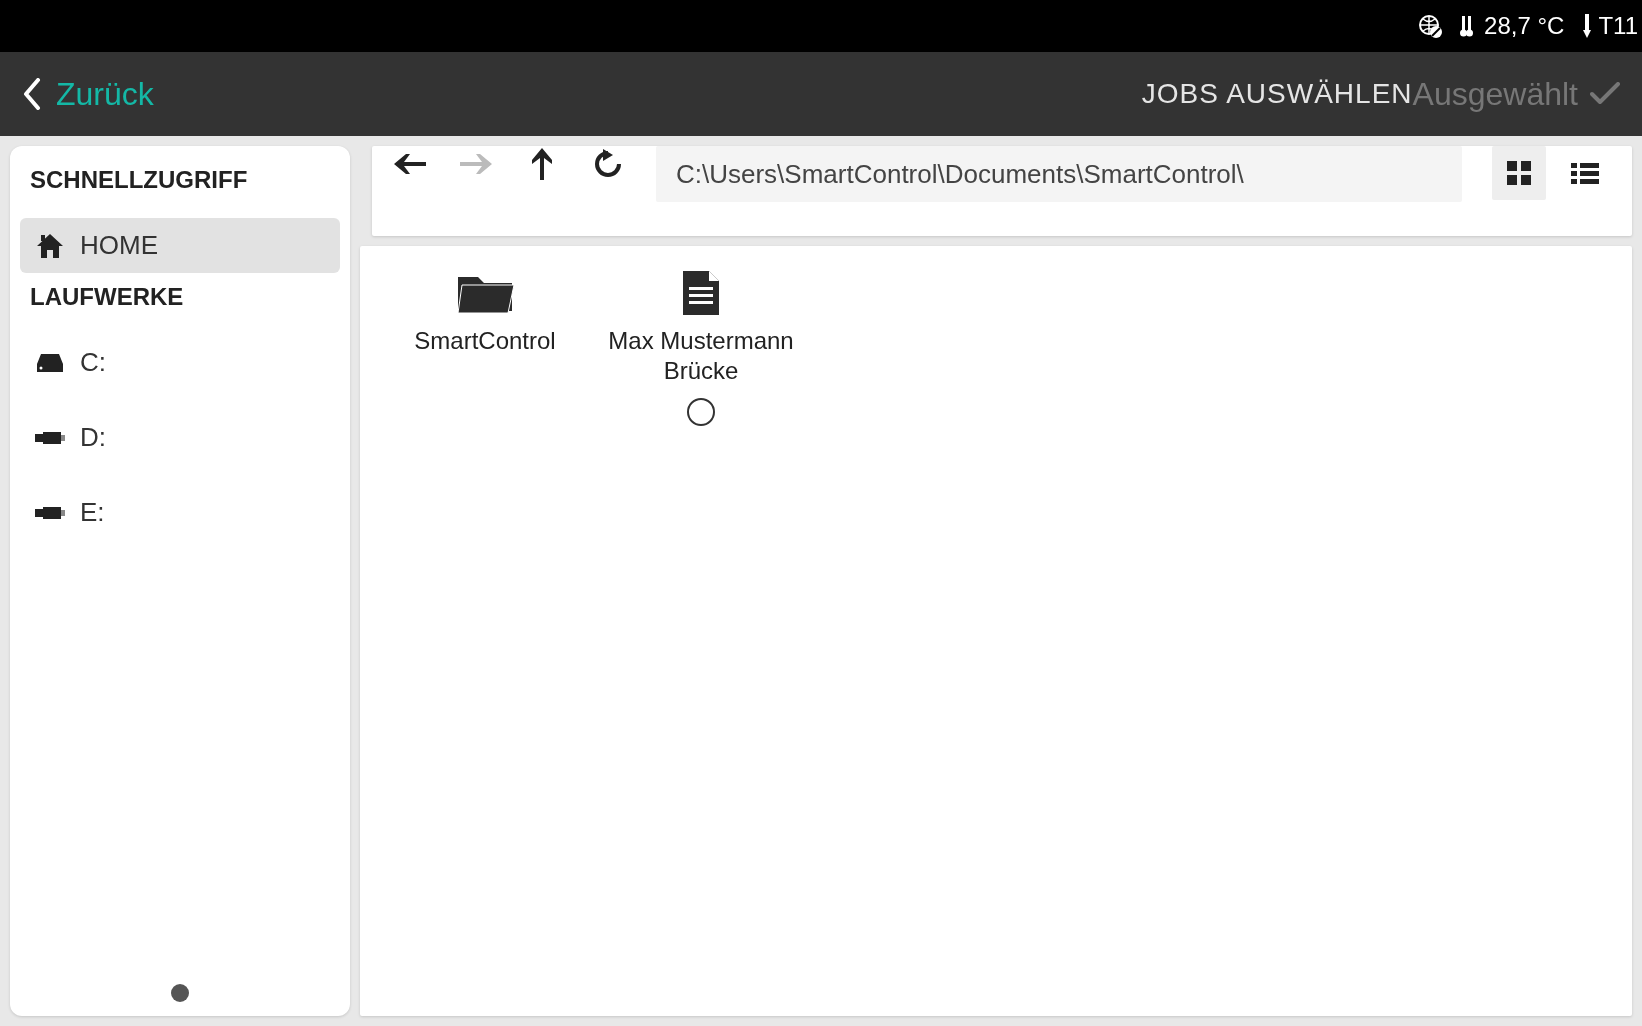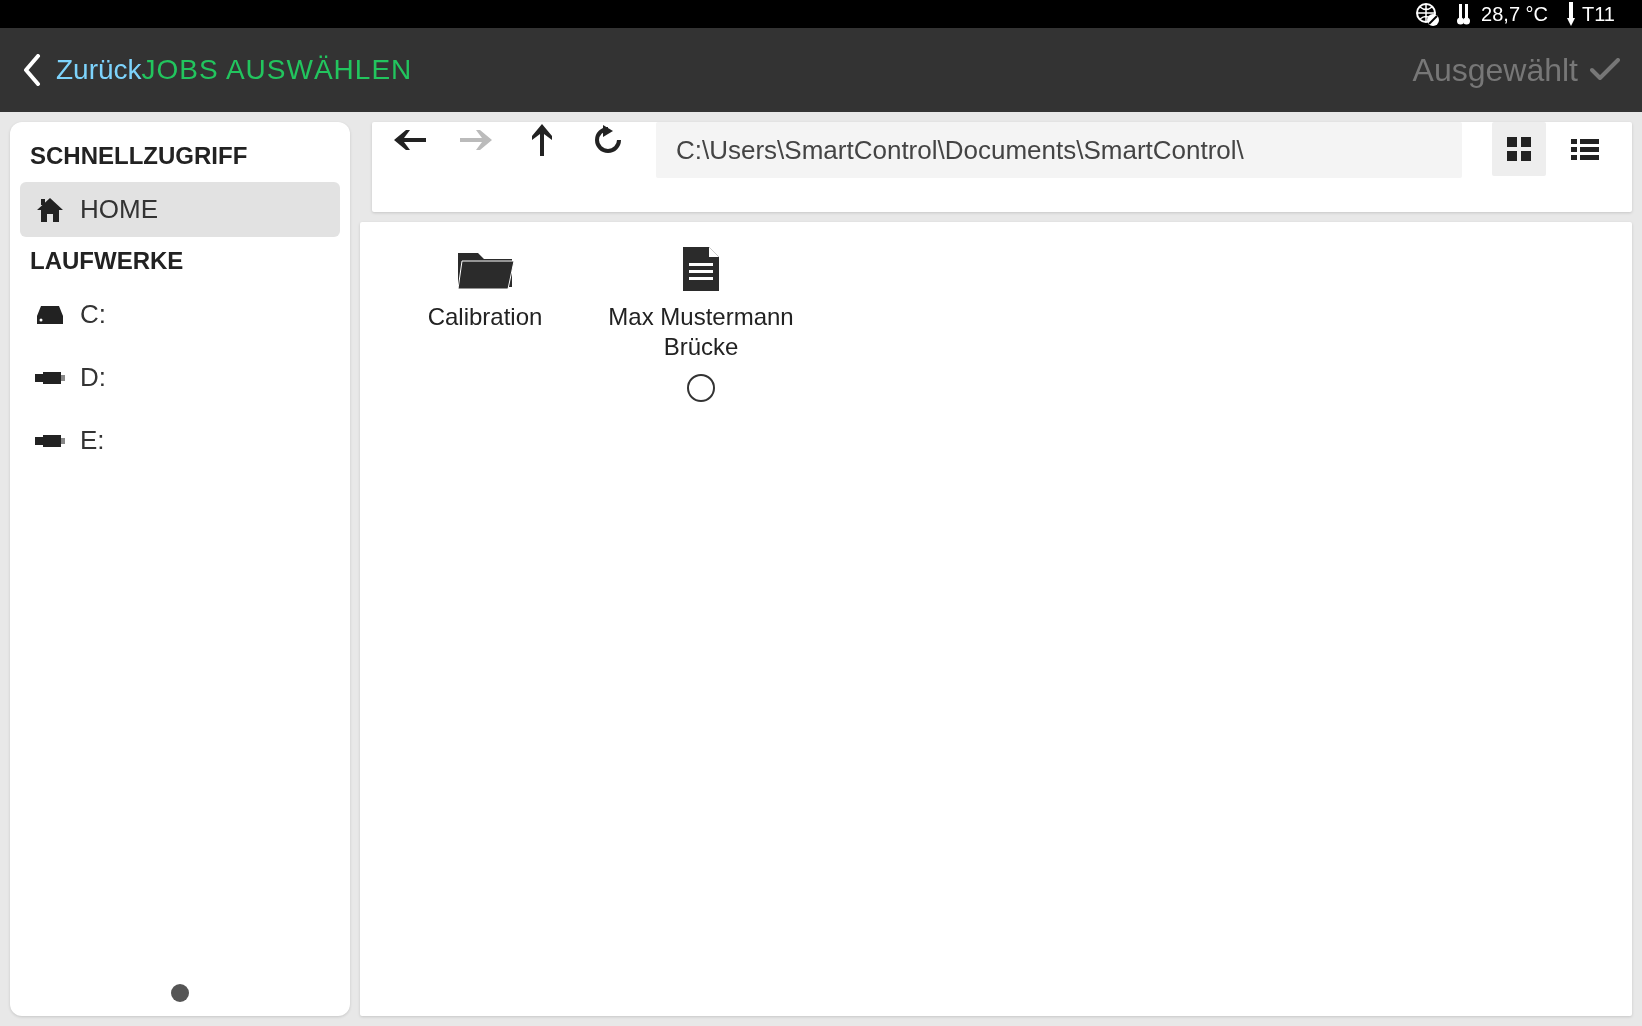--- a/index.html
+++ b/index.html
@@ -1,44 +1,44 @@
 <!DOCTYPE html>
 <html><head>
 <meta charset="utf-8">
 <style>
   * { box-sizing: border-box; margin: 0; padding: 0; }
   html, body { width: 100%; height: 100%; font-family: Arial, Helvetica, sans-serif; background: #e8e8e8; }
   body { display: flex; flex-direction: column; }
 
   
   .statusbar {
-    height: 28px;
+    height: 52px;
     background: #000;
     display: flex;
     align-items: center;
     justify-content: flex-end;
-    padding: 0 27px;
+    padding: 0 4px;
     color: #fff;
-    font-size: 20px;
+    font-size: 24px;
     gap: 18px;
   }
   .statusbar .item { display: flex; align-items: center; gap: 6px; }
   .statusbar svg { fill: #fff; }
 
   
   .headerbar {
     height: 84px;
     background: #333;
     display: flex;
     align-items: center;
     color: #fff;
     padding: 0 22px;
   }
-  .back-btn { display: flex; align-items: center; gap: 14px; cursor: pointer; color: #7dd3fc; font-size: 28px; }
-  .header-title { flex: 1; text-align: left; font-size: 28px; letter-spacing: 1px; color: #22c55e; }
+  .back-btn { display: flex; align-items: center; gap: 14px; cursor: pointer; color: #14b8a6; font-size: 32px; }
+  .header-title { flex: 1; text-align: right; font-size: 28px; letter-spacing: 1px; color: #e5e5e5; }
   .select-btn { display: flex; align-items: center; gap: 12px; color: #777; font-size: 32px; }
 
   
   .main {
     flex: 1;
     display: flex;
     gap: 10px;
     padding: 10px;
     overflow: hidden;
   }
@@ -60,21 +60,21 @@
     padding: 6px 14px 8px 14px;
   }
   .sidebar .entry {
     display: flex;
     align-items: center;
     gap: 14px;
     padding: 12px 14px;
     font-size: 26px;
     color: #333;
     border-radius: 6px;
-    margin: 4px 4px 4px 4px;
+    margin: 16px 4px 4px 4px;
     cursor: pointer;
   }
   .sidebar .entry.active { background: #e2e2e2; }
   .sidebar .entry .icon { width: 32px; display: flex; justify-content: center; }
   .pager-dot {
     width: 18px; height: 18px; border-radius: 50%; background: #555;
     position: absolute; bottom: 14px; left: 50%; transform: translateX(-50%);
   }
 
   .content {
@@ -292,21 +292,21 @@
 
     <div class="filegrid">
 
       <div class="file-item">
         <div class="file-icon">
           <svg width="58" height="44" viewBox="0 0 58 44">
               <path d="M2 6 H22 L28 12 H56 V40 H2 Z" fill="#2b2b2b"></path>
               <path d="M6 14 H58 L52 42 H2 Z" fill="#2b2b2b" stroke="#fff" stroke-width="1"></path>
             </svg>
         </div>
-        <div class="file-label">Calibration</div>
+        <div class="file-label">SmartControl</div>
       </div>
 
 
       <div class="file-item">
         <div class="file-icon">
           <svg width="40" height="48" viewBox="0 0 40 48">
               <path d="M2 2 H28 L38 12 V46 H2 Z" fill="#2b2b2b"></path>
               <path d="M28 2 V12 H38 Z" fill="#fff"></path>
               <rect x="8" y="18" width="24" height="3" fill="#fff"></rect>
               <rect x="8" y="25" width="24" height="3" fill="#fff"></rect>

